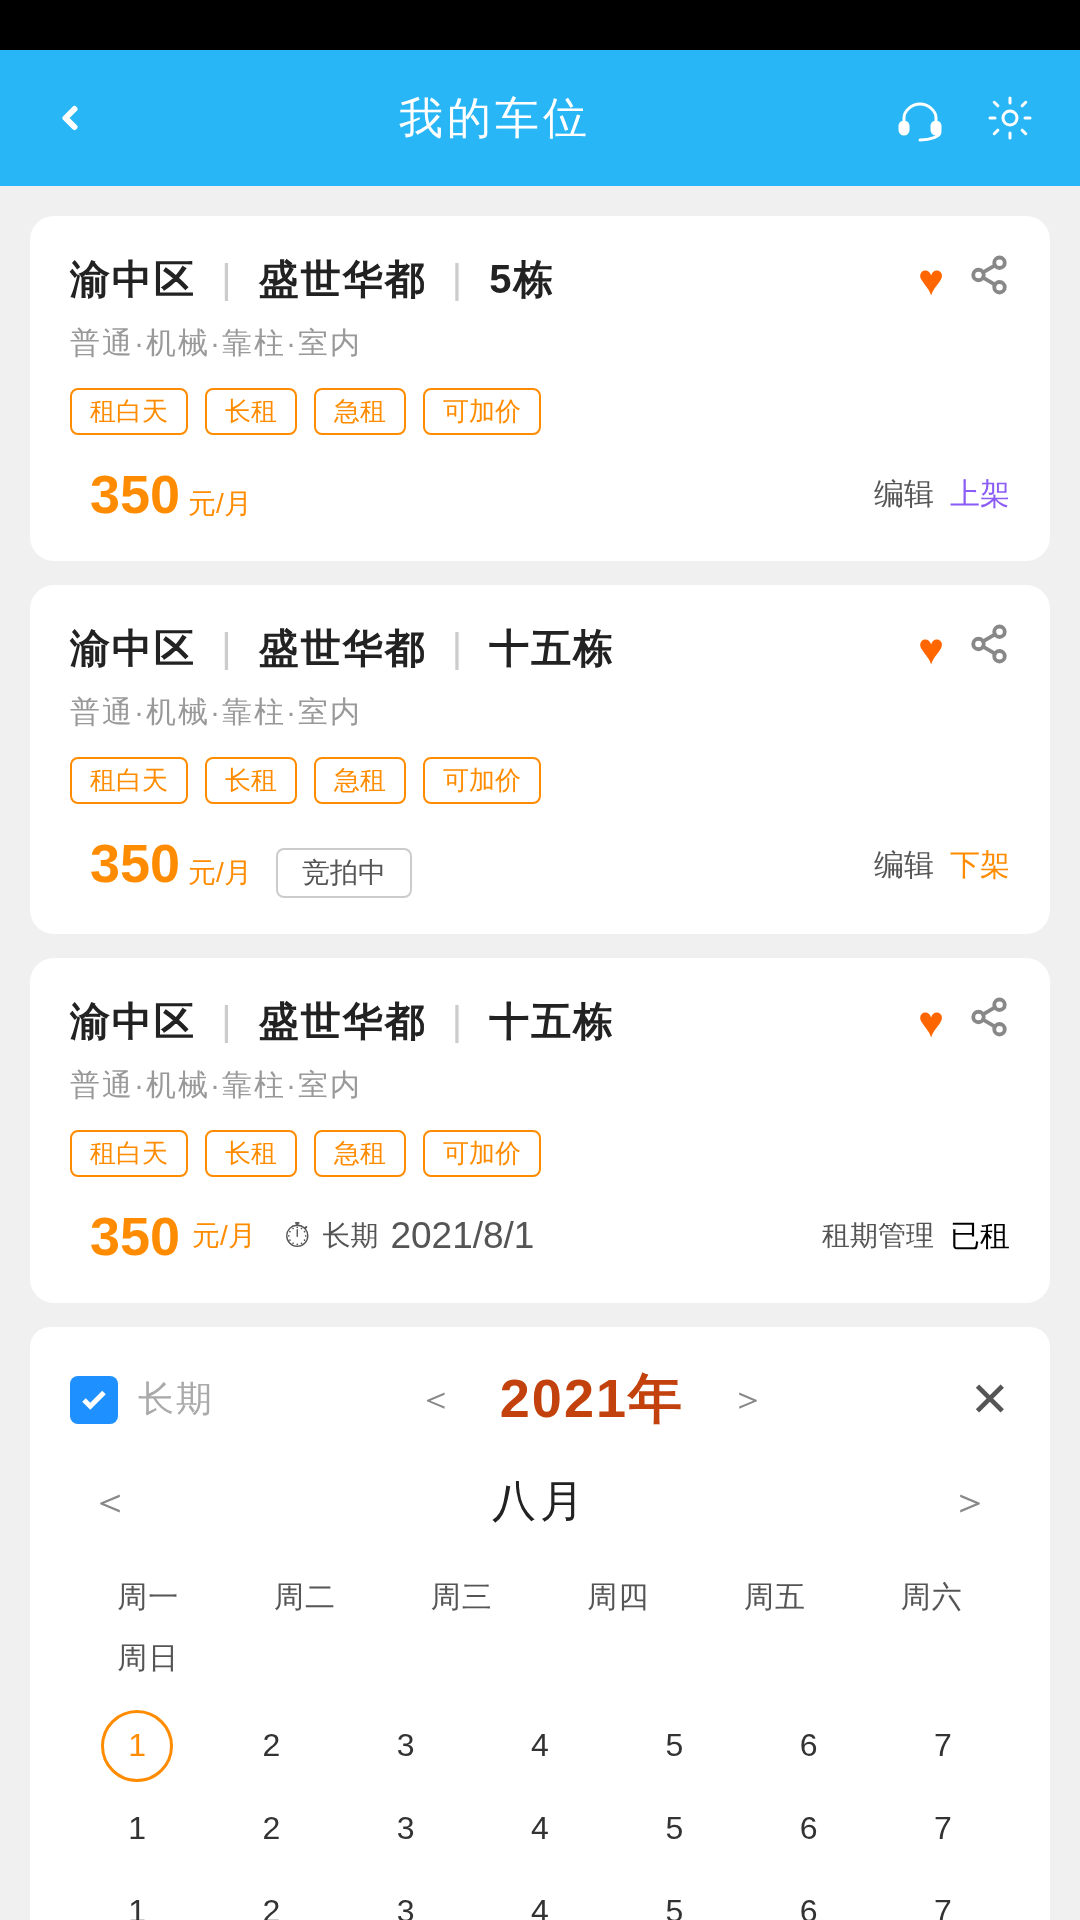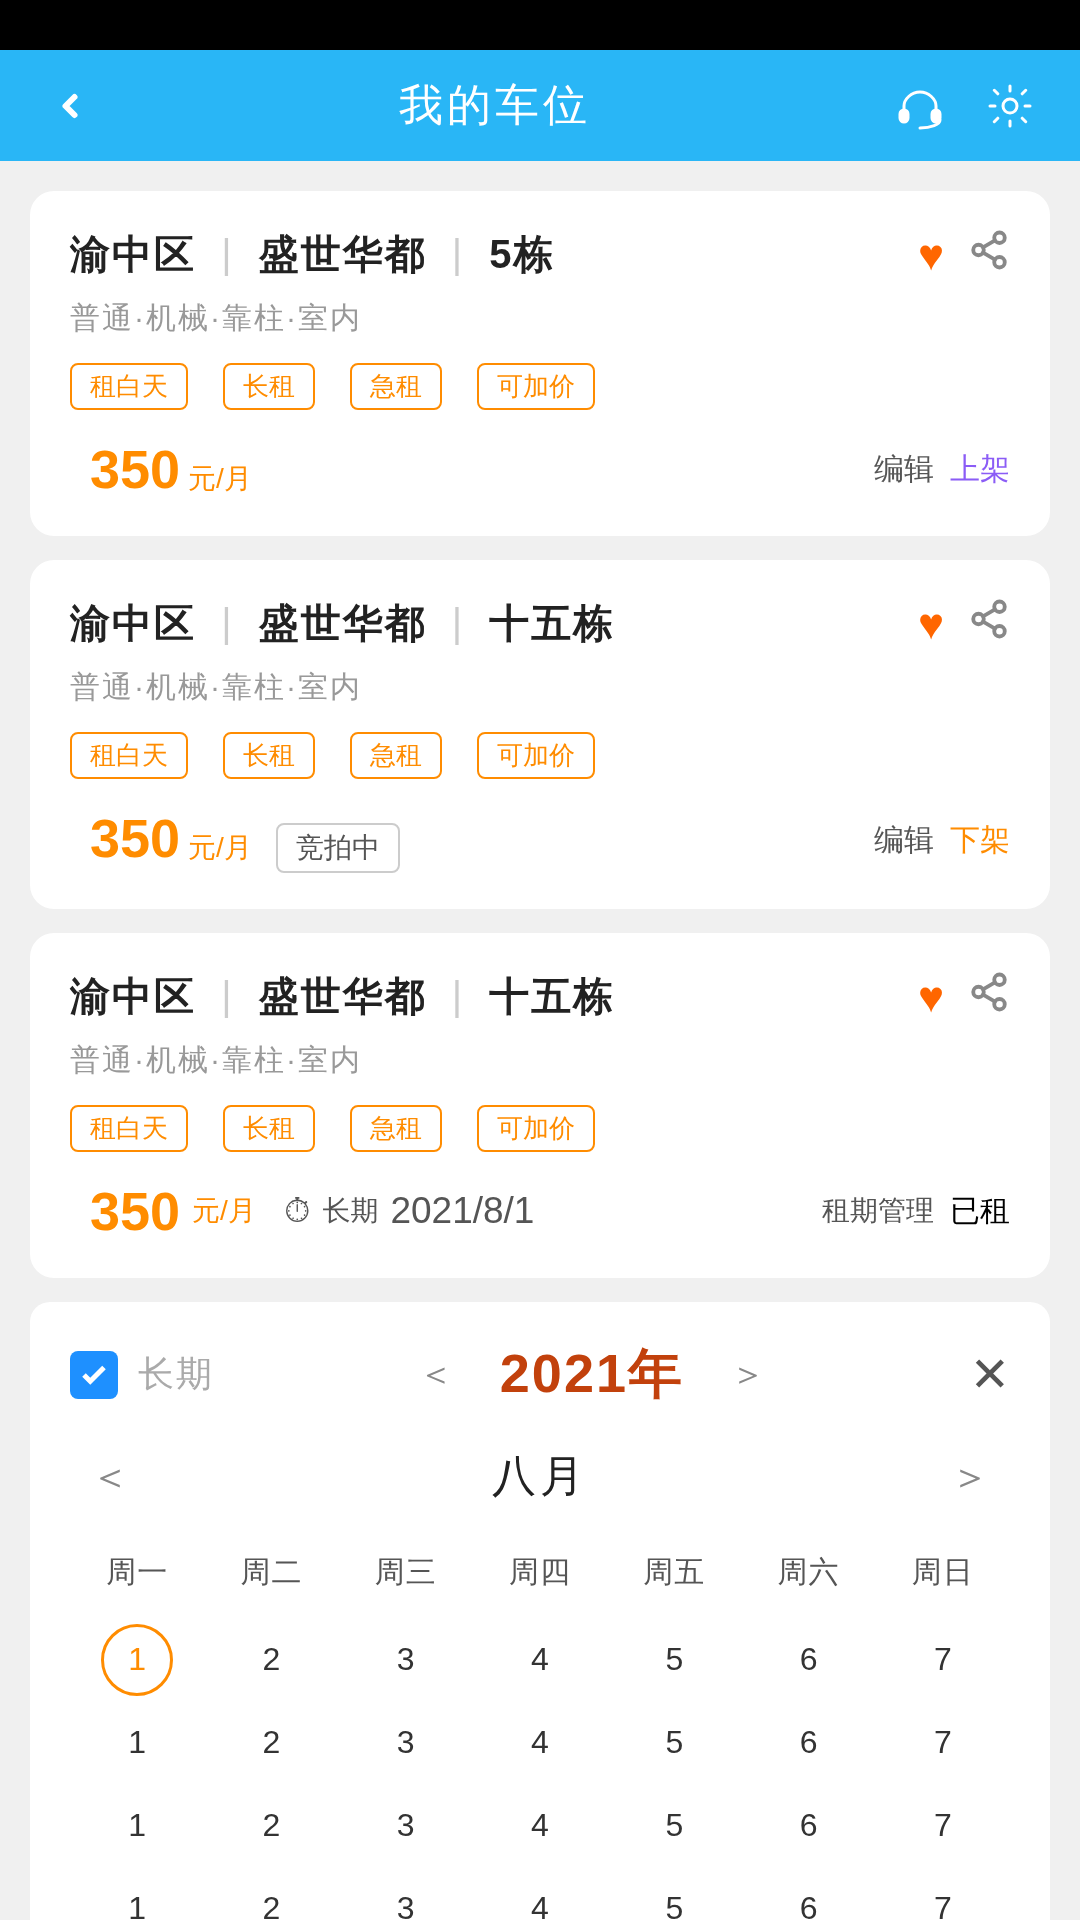--- a/index.html
+++ b/index.html
@@ -15,21 +15,21 @@
     
     .status-bar {
       width: 100%;
       height: 50px;
       background: #000;
     }
 
     
     .header {
       width: 100%;
-      height: 111px;
+      height: 136px;
       background: linear-gradient(to bottom, #29b6f6, #29b6f6);
       display: flex;
       align-items: center;
       justify-content: space-between;
       padding: 8px 40px;
     }
     .header-back {
       width: 60px;
       height: 60px;
       display: flex;
@@ -121,21 +121,21 @@
       cursor: pointer;
     }
     .card-subtitle {
       font-size: 30px;
       color: #999;
       margin-bottom: 24px;
       letter-spacing: 2px;
     }
     .card-tags {
       display: flex;
-      gap: 35px;
+      gap: 17px;
       margin-bottom: 28px;
       flex-wrap: wrap;
     }
     .tag {
       font-size: 26px;
       color: #ff8c00;
       border: 2px solid #ff8c00;
       border-radius: 8px;
       padding: 4px 18px;
     }
@@ -158,21 +158,21 @@
     .price-unit {
       font-size: 28px;
       color: #ff8c00;
     }
     .price-extra {
       font-size: 28px;
       color: #555;
       margin-left: 16px;
       border: 2px solid #ccc;
       border-radius: 8px;
-      padding: 4px 18px;
+      padding: 4px 24px;
     }
     .card-actions {
       display: flex;
       align-items: center;
       gap: 16px;
     }
     .action-edit {
       font-size: 30px;
       color: #555;
       cursor: pointer;
@@ -280,21 +280,21 @@
     }
     .month-label {
       font-size: 44px;
       font-weight: 500;
       color: #222;
       letter-spacing: 4px;
     }
 
     .calendar-weekdays {
       display: grid;
-      grid-template-columns: repeat(7, 1fr);
+      grid-template-columns: repeat(6, 1fr);
       text-align: center;
       margin-bottom: 20px;
     }
     .weekday {
       font-size: 30px;
       color: #555;
       padding: 10px 0;
       letter-spacing: 1px;
     }
     .calendar-days {

